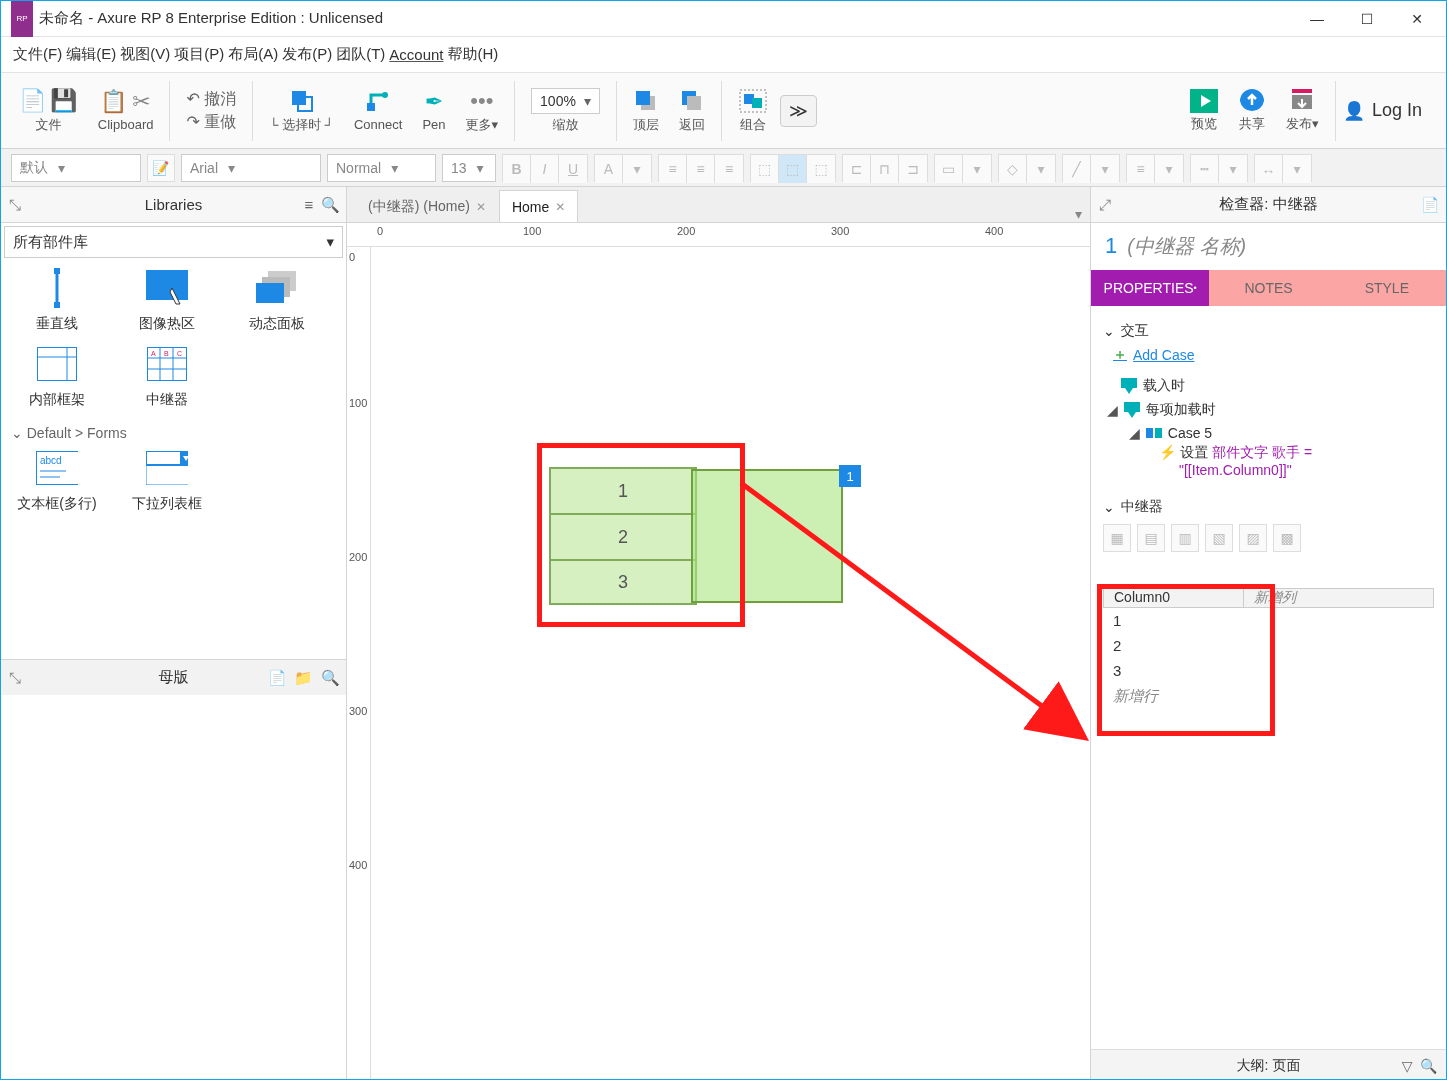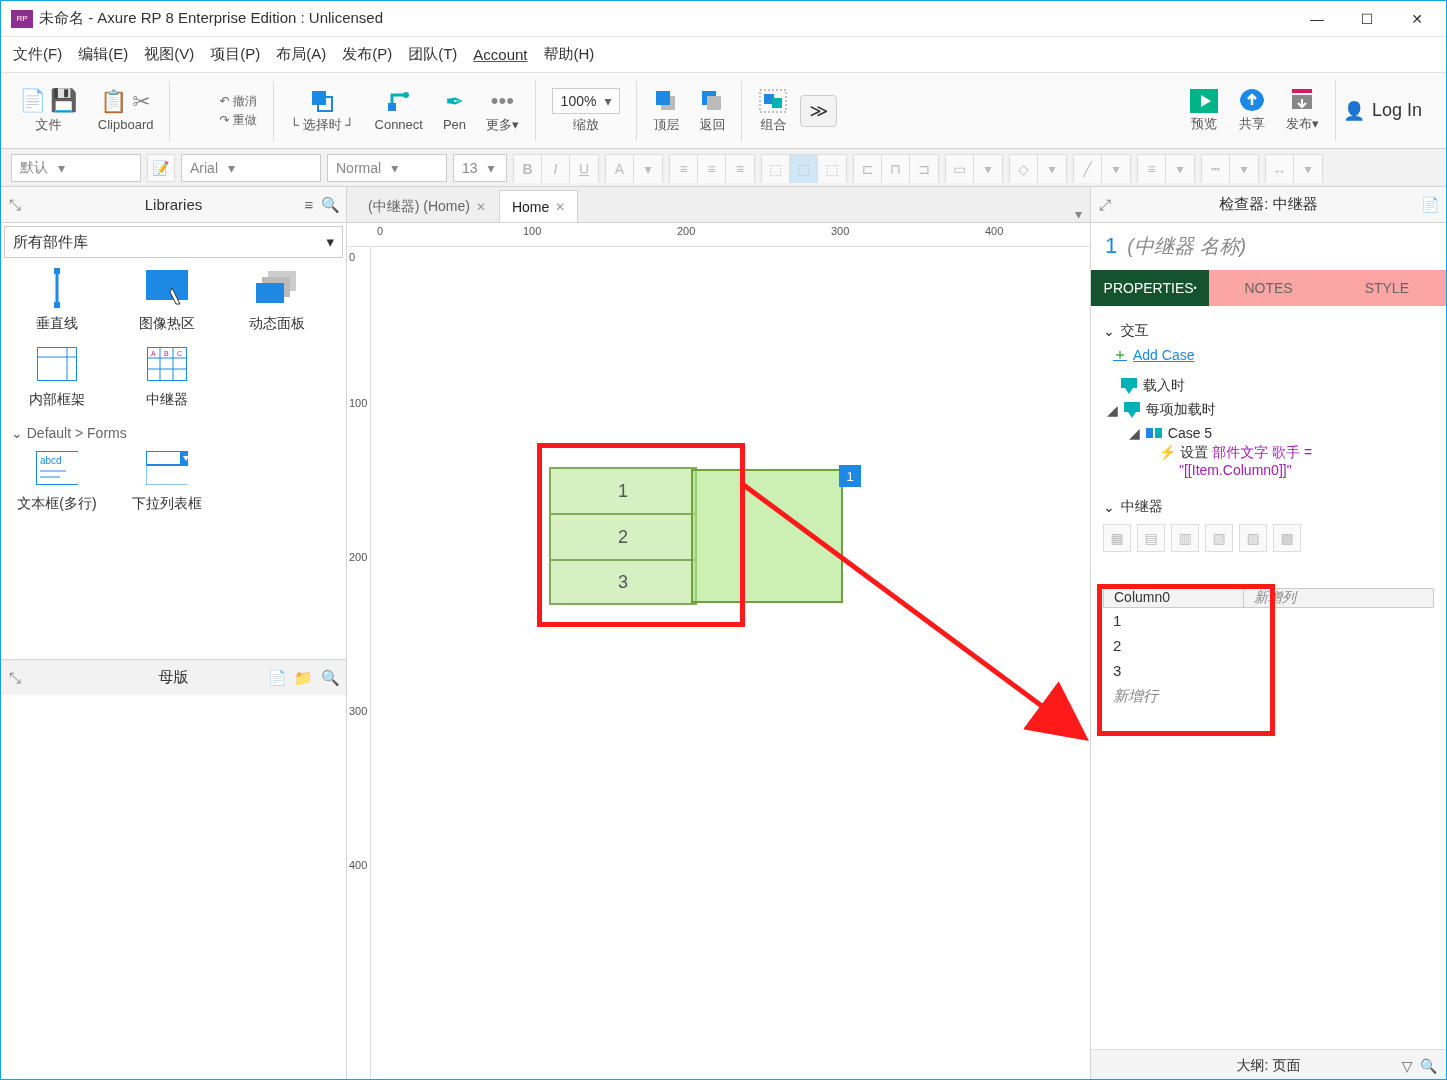--- a/index.html
+++ b/index.html
@@ -1,26 +1,26 @@
 <!DOCTYPE html>
 <html><head>
 <meta charset="utf-8">
 <style>
 * { box-sizing: border-box; margin: 0; padding: 0; font-family: "Microsoft YaHei", Arial, sans-serif; }
 body { width: 1447px; height: 1080px; background: #fff; overflow: hidden; font-size: 14px; color: #333; border: 1px solid #0ea5e9; position: relative; }
 
 
 .title-bar { height: 36px; display: flex; align-items: center; padding: 0 4px; border-bottom: 1px solid #e3e3e3; }
-.title-bar .logo { width: 22px; height: 18px; background: #902e8e; margin: 0 6px; display: flex; align-items: center; justify-content: center; color: #fff; font-size: 8px; }
+.title-bar .logo { width: 22px; height: 36px; background: #902e8e; margin: 0 6px; display: flex; align-items: center; justify-content: center; color: #fff; font-size: 8px; }
 .title-bar .title { font-size: 15px; }
 .title-bar .win-ctrl { margin-left: auto; display: flex; }
 .win-btn { width: 50px; height: 36px; display: flex; align-items: center; justify-content: center; font-size: 14px; }
 
 
-.menu-bar { height: 36px; display: flex; align-items: center; gap: 16px; padding: 0 12px; border-bottom: 1px solid #e3e3e3; font-size: 15px;}
+.menu-bar { height: 36px; display: flex; align-items: center; gap: 4px; padding: 0 12px; border-bottom: 1px solid #e3e3e3; font-size: 15px;}
 
 
 .toolbar { height: 76px; display: flex; align-items: center; padding: 4px 10px; border-bottom: 1px solid #d4d4d4; gap: 4px; background: #fafafa;}
 .tool-group { display: flex; flex-direction: column; align-items: center; padding: 0 8px; }
 .tool-group .icons { display: flex; gap: 4px; font-size: 22px; align-items: center;}
 .tool-group .label { font-size: 13px; color: #555; margin-top: 2px;}
 .tool-sep { width: 1px; height: 60px; background: #ddd; margin: 0 4px;}
 .zoom-box { display:flex; align-items:center; border:1px solid #ccc; padding:4px 8px; background:#fff;}
 .zoom-box .dd { margin-left:8px; color:#666;}
 .more-btn { border:1px solid #ccc; border-radius:4px; padding:4px 8px; font-size:18px; background:#f3f3f3;}
@@ -68,21 +68,21 @@
 .sel-box{ position:absolute; left:320px; top:222px; width:152px; height:134px; background:rgba(170,230,130,.6); border:2px solid #6fa03b;}
 .badge{ position:absolute; left:468px; top:218px; width:22px; height:22px; background:#1e88e5; color:#fff; font-size:13px; display:flex; align-items:center; justify-content:center;}
 .red-box1{position:absolute; left:166px; top:196px; width:208px; height:184px; border:5px solid #ff1a1a;}
 
 .right-panel { width:356px; border-left:1px solid #d4d4d4; display:flex; flex-direction:column; background:#fafafa;}
 .inspector-title{ padding:10px 14px; display:flex; align-items:baseline; gap:10px; background:#fff;}
 .inspector-title .num{ color:#1e88e5; font-size:22px;}
 .inspector-title .name{ color:#888; font-style:italic; font-size:20px;}
 .insp-tabs{display:flex; height:36px;}
 .insp-tab{flex:1; display:flex; align-items:center; justify-content:center; background:#fca5a5; color:#666; font-size:14px;}
-.insp-tab.active{background:#14532d; color:#fff;}
+.insp-tab.active{background:#a21caf; color:#fff;}
 .insp-body{flex:1; overflow:auto; padding:10px 12px; background:#fff; position:relative;}
 .section-hdr{display:flex; align-items:center; gap:6px; margin:6px 0; color:#333;}
 .add-case{color:#1e88e5; text-decoration:underline; display:flex; align-items:center; gap:6px; margin:6px 0 10px 10px;}
 .event-item{display:flex; align-items:center; gap:6px; padding:3px 0 3px 18px; font-size:14px;}
 .event-item .ev-icon{width:16px; height:16px;}
 .case-action{padding-left:56px; font-size:14px; color:#333;}
 .case-action .val{color:#a21caf;}
 .repeater-table-wrap{margin-top:36px; position:relative;}
 .red-box2{position:absolute; left:-6px; top:-4px; width:178px; height:152px; border:5px solid #ff1a1a;}
 .rt-headers{display:flex; background:#f3f3f3; border:1px solid #ccc;}
@@ -133,21 +133,21 @@
   </div>
   <div class="tool-group">
     <div class="icons">
         <span class="ico-gray">📋</span>
         <span class="ico-gray">✂</span>
       </div>
     <div class="label">Clipboard</div>
   </div>
   <div class="tool-sep"></div>
   <div class="tool-group">
-    <div class="icons" style="flex-direction:column; gap:2px; font-size:12px; color:#666;margin-left:33px;">
+    <div class="icons" style="flex-direction:column; gap:2px; font-size:16px; color:#666;">
       <span>↶ <span>撤消</span></span>
       <span>↷ <span>重做</span></span>
     </div>
   </div>
   <div class="tool-sep"></div>
   <div class="tool-group">
     <div class="icons">
         <svg width="26" height="26">
           <rect x="3" y="3" width="14" height="14" fill="#1e88e5"></rect>
           <rect x="9" y="9" width="14" height="14" fill="none" stroke="#1e88e5" stroke-width="2"></rect>
@@ -251,21 +251,21 @@
 <div class="format-bar">
   <div class="fb-drop" style="width:130px">
       <span>默认</span>
       <span class="dd">▾</span>
     </div>
   <div class="fb-btn" style="color:#1e88e5;">📝</div>
   <div class="fb-drop" style="width:140px">
       <span>Arial</span>
       <span class="dd">▾</span>
     </div>
-  <div class="fb-drop" style="width:120px">
+  <div class="fb-drop" style="width:109px">
       <span>Normal</span>
       <span class="dd">▾</span>
     </div>
   <div class="fb-drop" style="width:54px">
       <span>13</span>
       <span class="dd">▾</span>
     </div>
   <div class="fb-group">
     <div class="fb-btn">
         <b>B</b>

